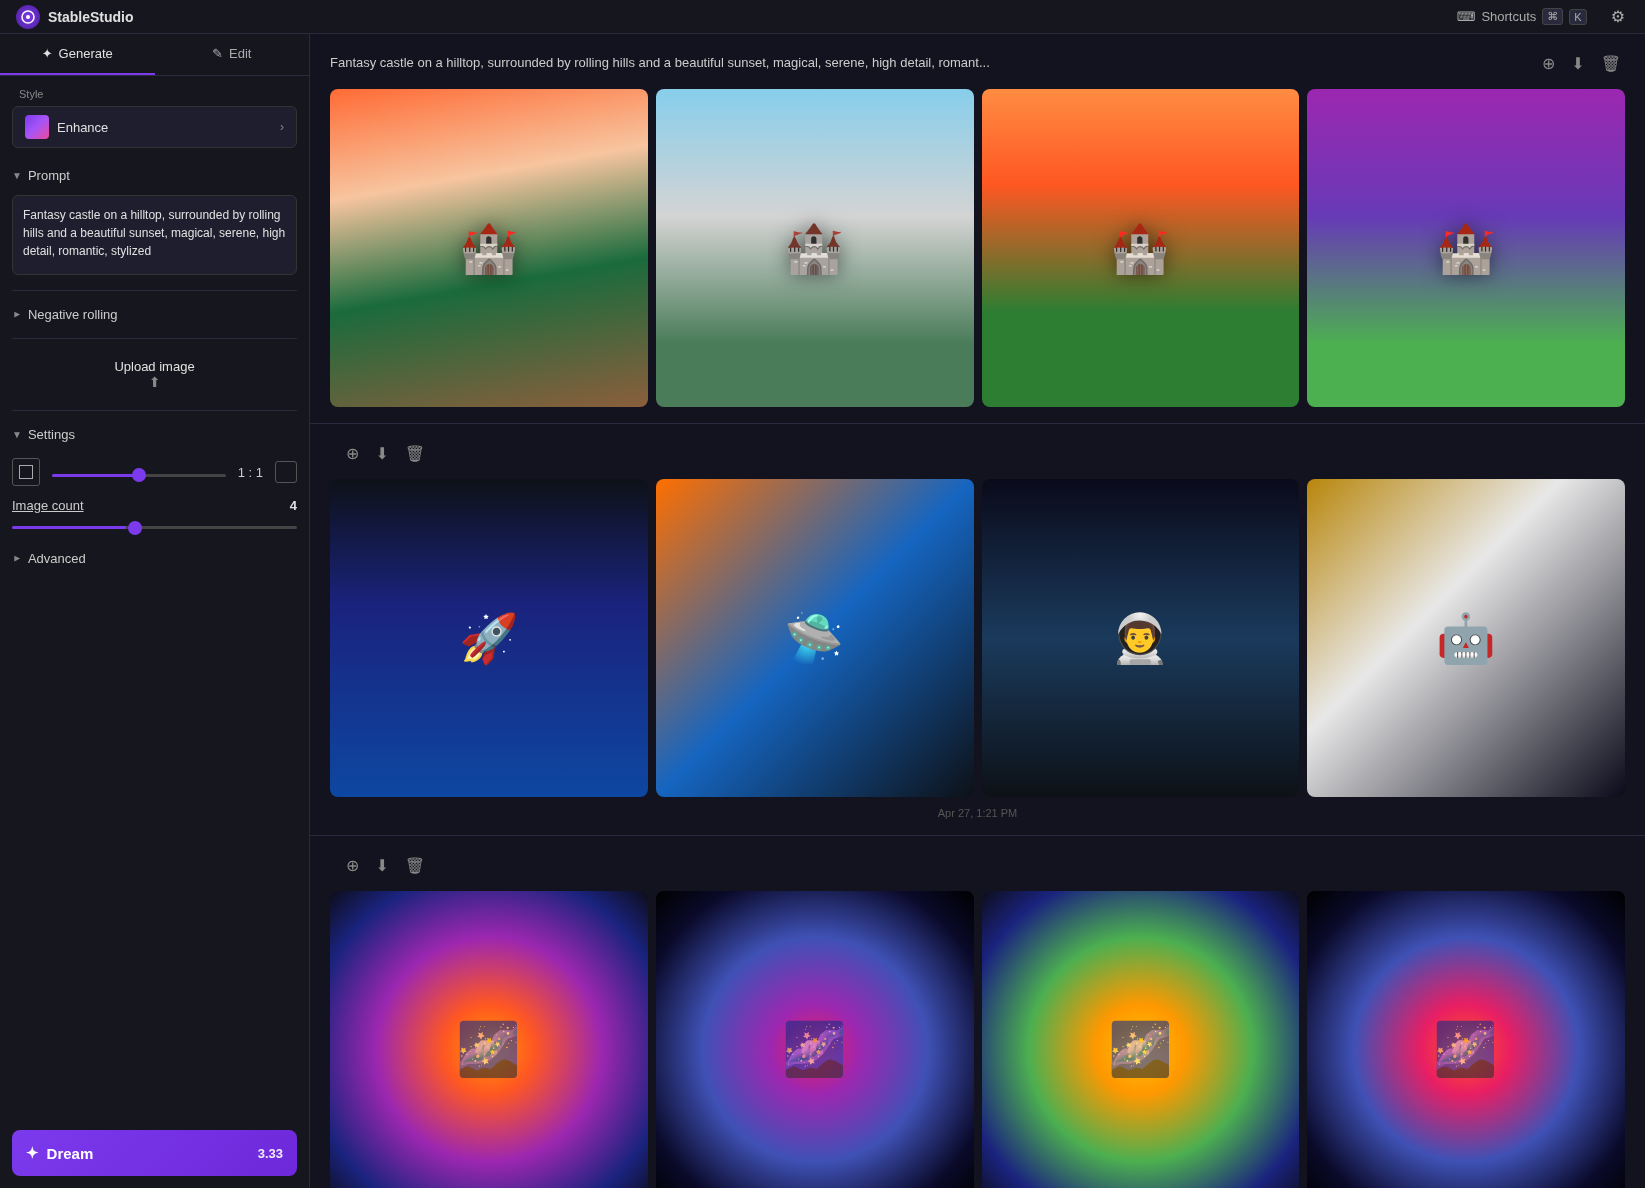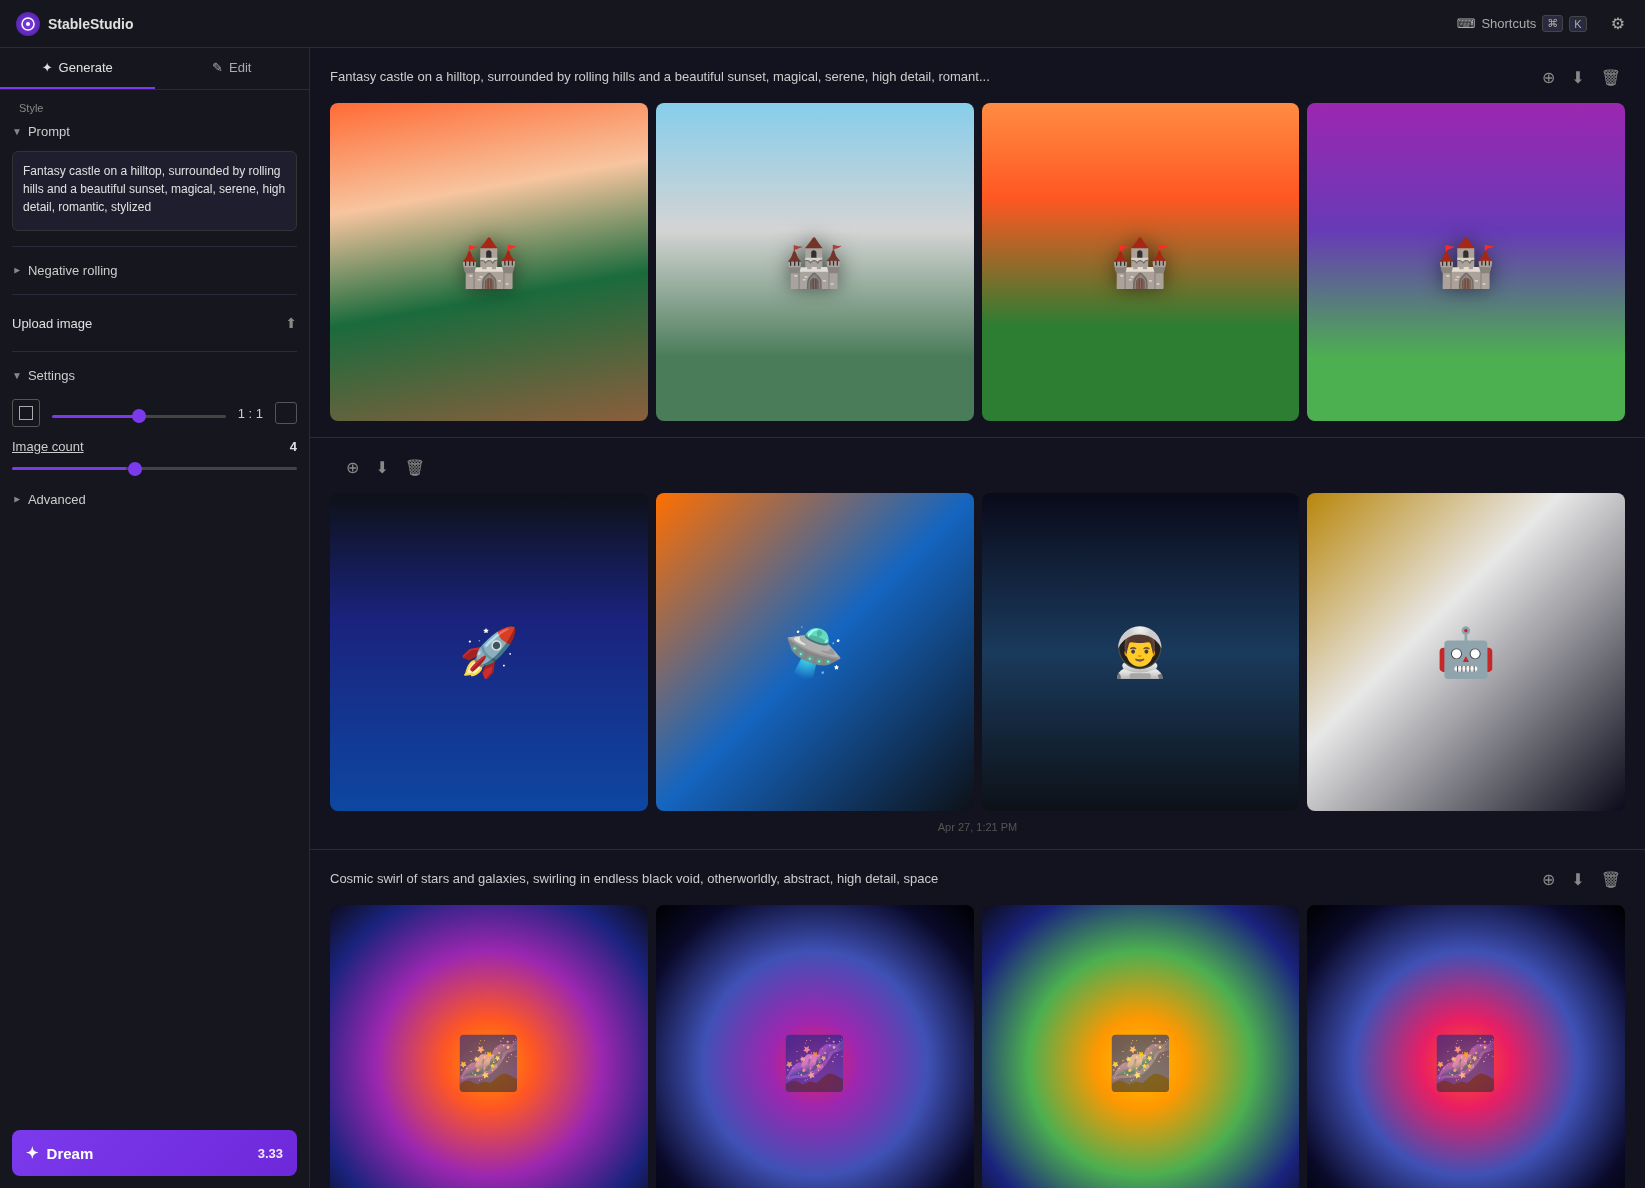--- a/index.html
+++ b/index.html
@@ -13,21 +13,21 @@
       display: flex;
       flex-direction: column;
     }
 
     
     .header {
       display: flex;
       align-items: center;
       justify-content: space-between;
       background: #16161e;
-      height: 48px;
+      height: 34px;
       padding: 0 16px;
       border-bottom: 1px solid #2a2a3e;
       flex-shrink: 0;
     }
     .header-left {
       display: flex;
       align-items: center;
       gap: 8px;
     }
     .logo-icon {
@@ -189,20 +189,21 @@
       margin: 12px 0;
     }
 
     
     .upload-row {
       display: flex;
       align-items: center;
       justify-content: space-between;
       padding: 8px 0;
       cursor: pointer;
+      flex-direction: column;
     }
     .upload-icon { color: #888; font-size: 14px; }
     .settings-header {
       display: flex;
       align-items: center;
       gap: 6px;
       cursor: pointer;
       padding: 4px 0;
       color: #ccc;
       font-size: 13px;
@@ -543,20 +544,27 @@
       <div class="sidebar-tab">
         <span>✎</span>
         <span>Edit</span>
       </div>
     </div>
 
     <div class="sidebar-content">
 
       
       <div class="section-label">Style</div>
+      <div class="style-selector">
+        <div class="style-selector-left">
+          <div class="style-thumb"></div>
+          <span>Enhance</span>
+        </div>
+        <span class="chevron-right">›</span>
+      </div>
 
       
       <div class="collapsible-header">
         <span class="chevron-down">▼</span>
         <span>Prompt</span>
       </div>
       <textarea class="prompt-textarea" placeholder="Fantasy castle on a hilltop, surrounded by rolling hills and a beautiful sunset, magical, serene, high detail, romantic, stylized" style="">Fantasy castle on a hilltop, surrounded by rolling hills and a beautiful sunset, magical, serene, high detail, romantic, stylized</textarea>
 
       <hr class="section-divider">
 
@@ -663,21 +671,20 @@
             <div class="image-overlay"></div>
           </div>
           <div class="image-cell img-space-4">
             <div class="image-overlay"></div>
           </div>
         </div>
         <div class="gen-timestamp">Apr 27, 1:21 PM</div>
       </div>
       <div class="gen-group">
         <div class="gen-header">
-          <span class="gen-prompt">Cosmic swirl of stars and galaxies, swirling in endless black void, otherworldly, abstract, high detail, space</span>
           <div class="gen-actions">
             <button class="icon-btn"><span>⊕</span></button>
             <button class="icon-btn"><span>⬇</span></button>
             <button class="icon-btn"><span>🗑</span></button>
           </div>
         </div>
         <div class="image-grid">
           <div class="image-cell img-galaxy-1">
             <div class="image-overlay"></div>
           </div>

